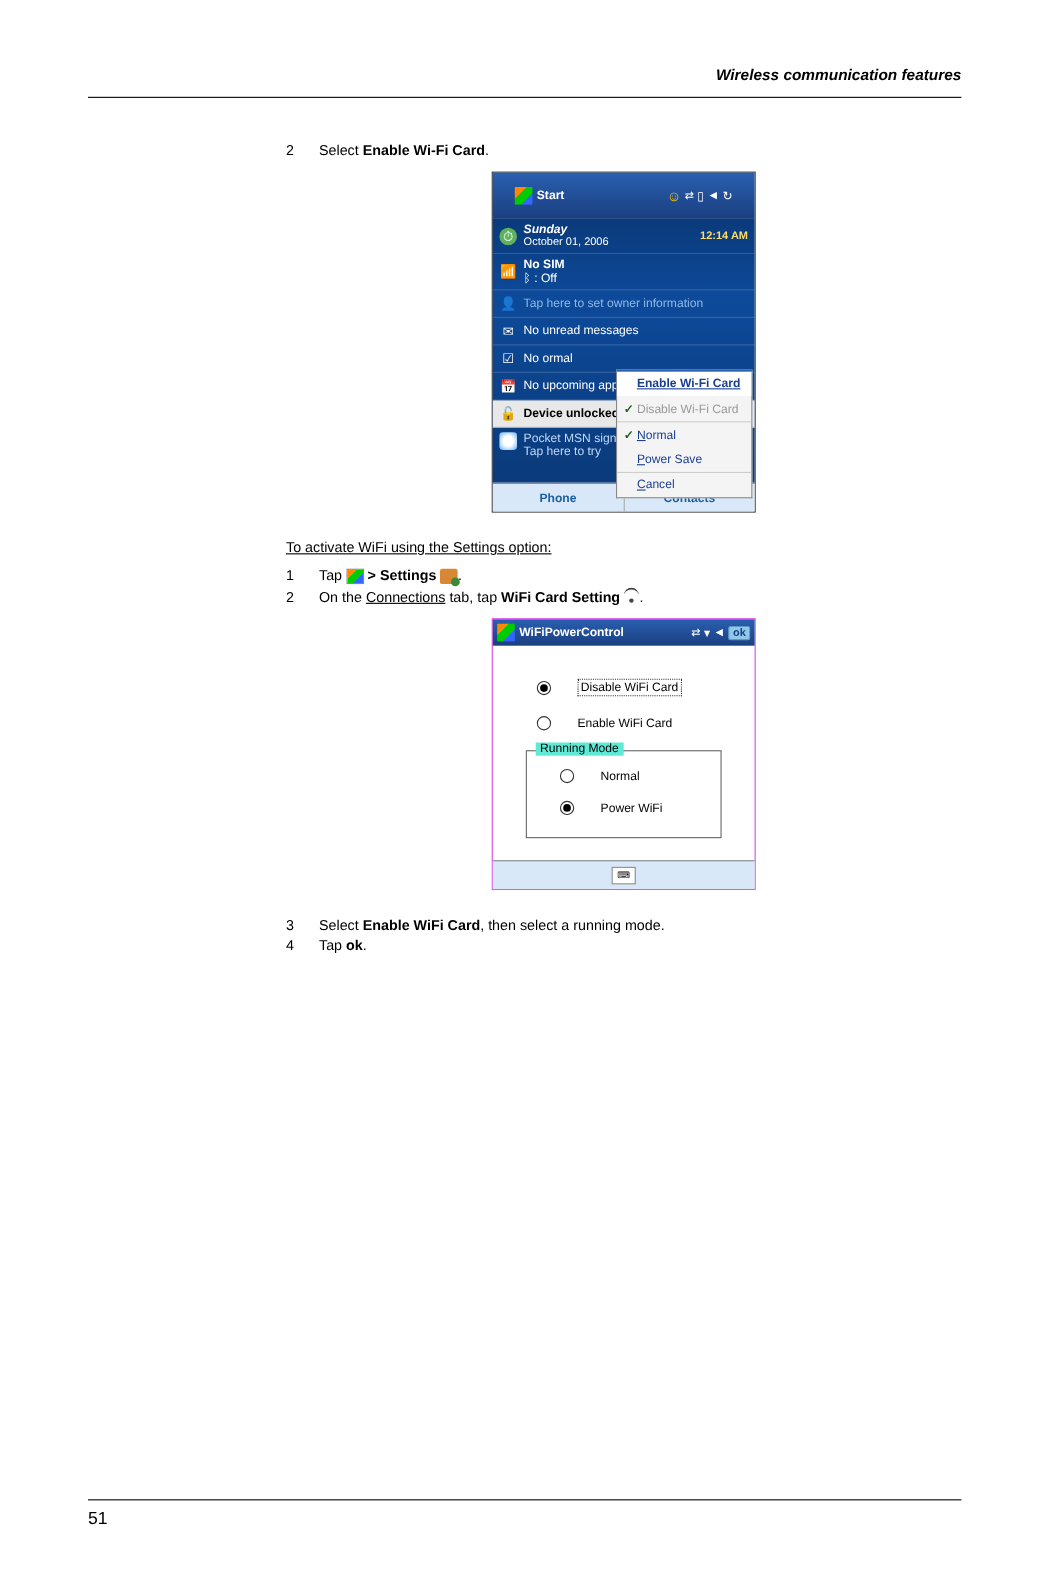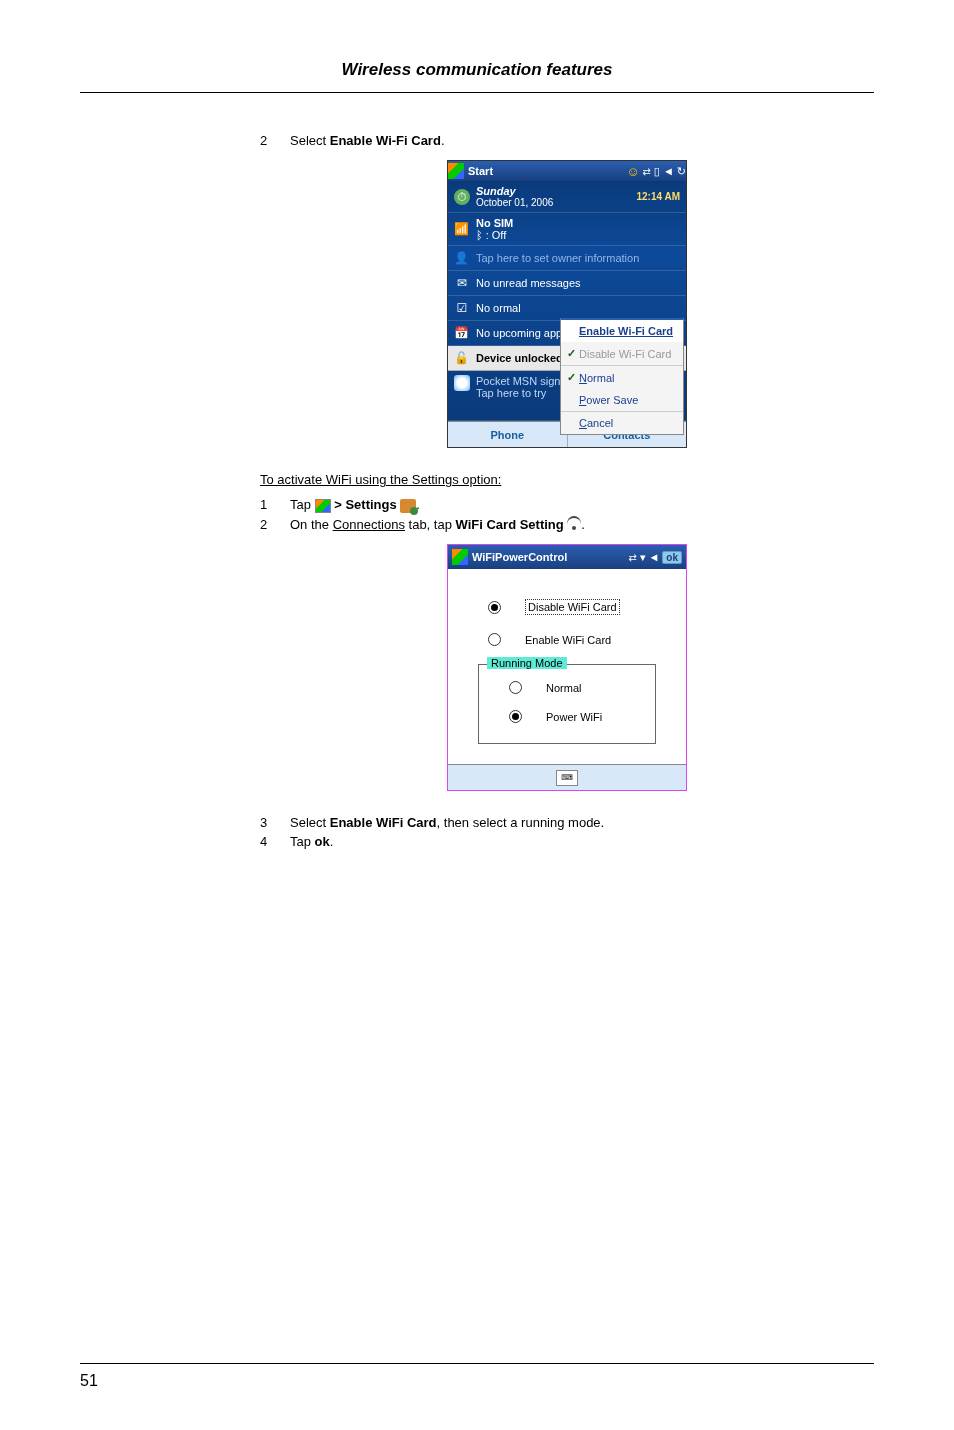--- a/index.html
+++ b/index.html
@@ -15,25 +15,24 @@
       text-align: right;
       margin-bottom: 8px;
     }
     .chapter-title {
       font-size: 18px;
       letter-spacing: 2px;
       color: #000;
       margin-bottom: 4px;
     }
     .section-title {
-      font-size: 17px;
+      font-size: 14px;
       font-style: italic;
       font-weight: bold;
       color: #000;
-      text-align: center;
     }
     .divider {
       border: none;
       border-top: 1.5px solid #000;
       margin: 12px 0 40px 0;
     }
     .content {
       margin-left: 180px;
       font-size: 13px;
       color: #000;
@@ -61,22 +60,22 @@
       width: 240px;
       border: 1px solid #333;
       font-size: 11px;
       font-family: Tahoma, Arial, sans-serif;
     }
     .wm-titlebar {
       background: linear-gradient(to bottom, #2a5fb0, #1a3f80);
       color: #fff;
       display: flex;
       align-items: center;
-      height: 20px;
-      padding: 0 0;
+      height: 42px;
+      padding: 0 20px;
     }
     .wm-flag {
       width: 16px;
       height: 16px;
       background: linear-gradient(135deg, #ff8800 0%, #ff8800 33%, #00cc00 33%, #00cc00 66%, #3366ff 66%);
       margin-right: 4px;
     }
     .wm-title {
       font-weight: bold;
       flex: 1;

